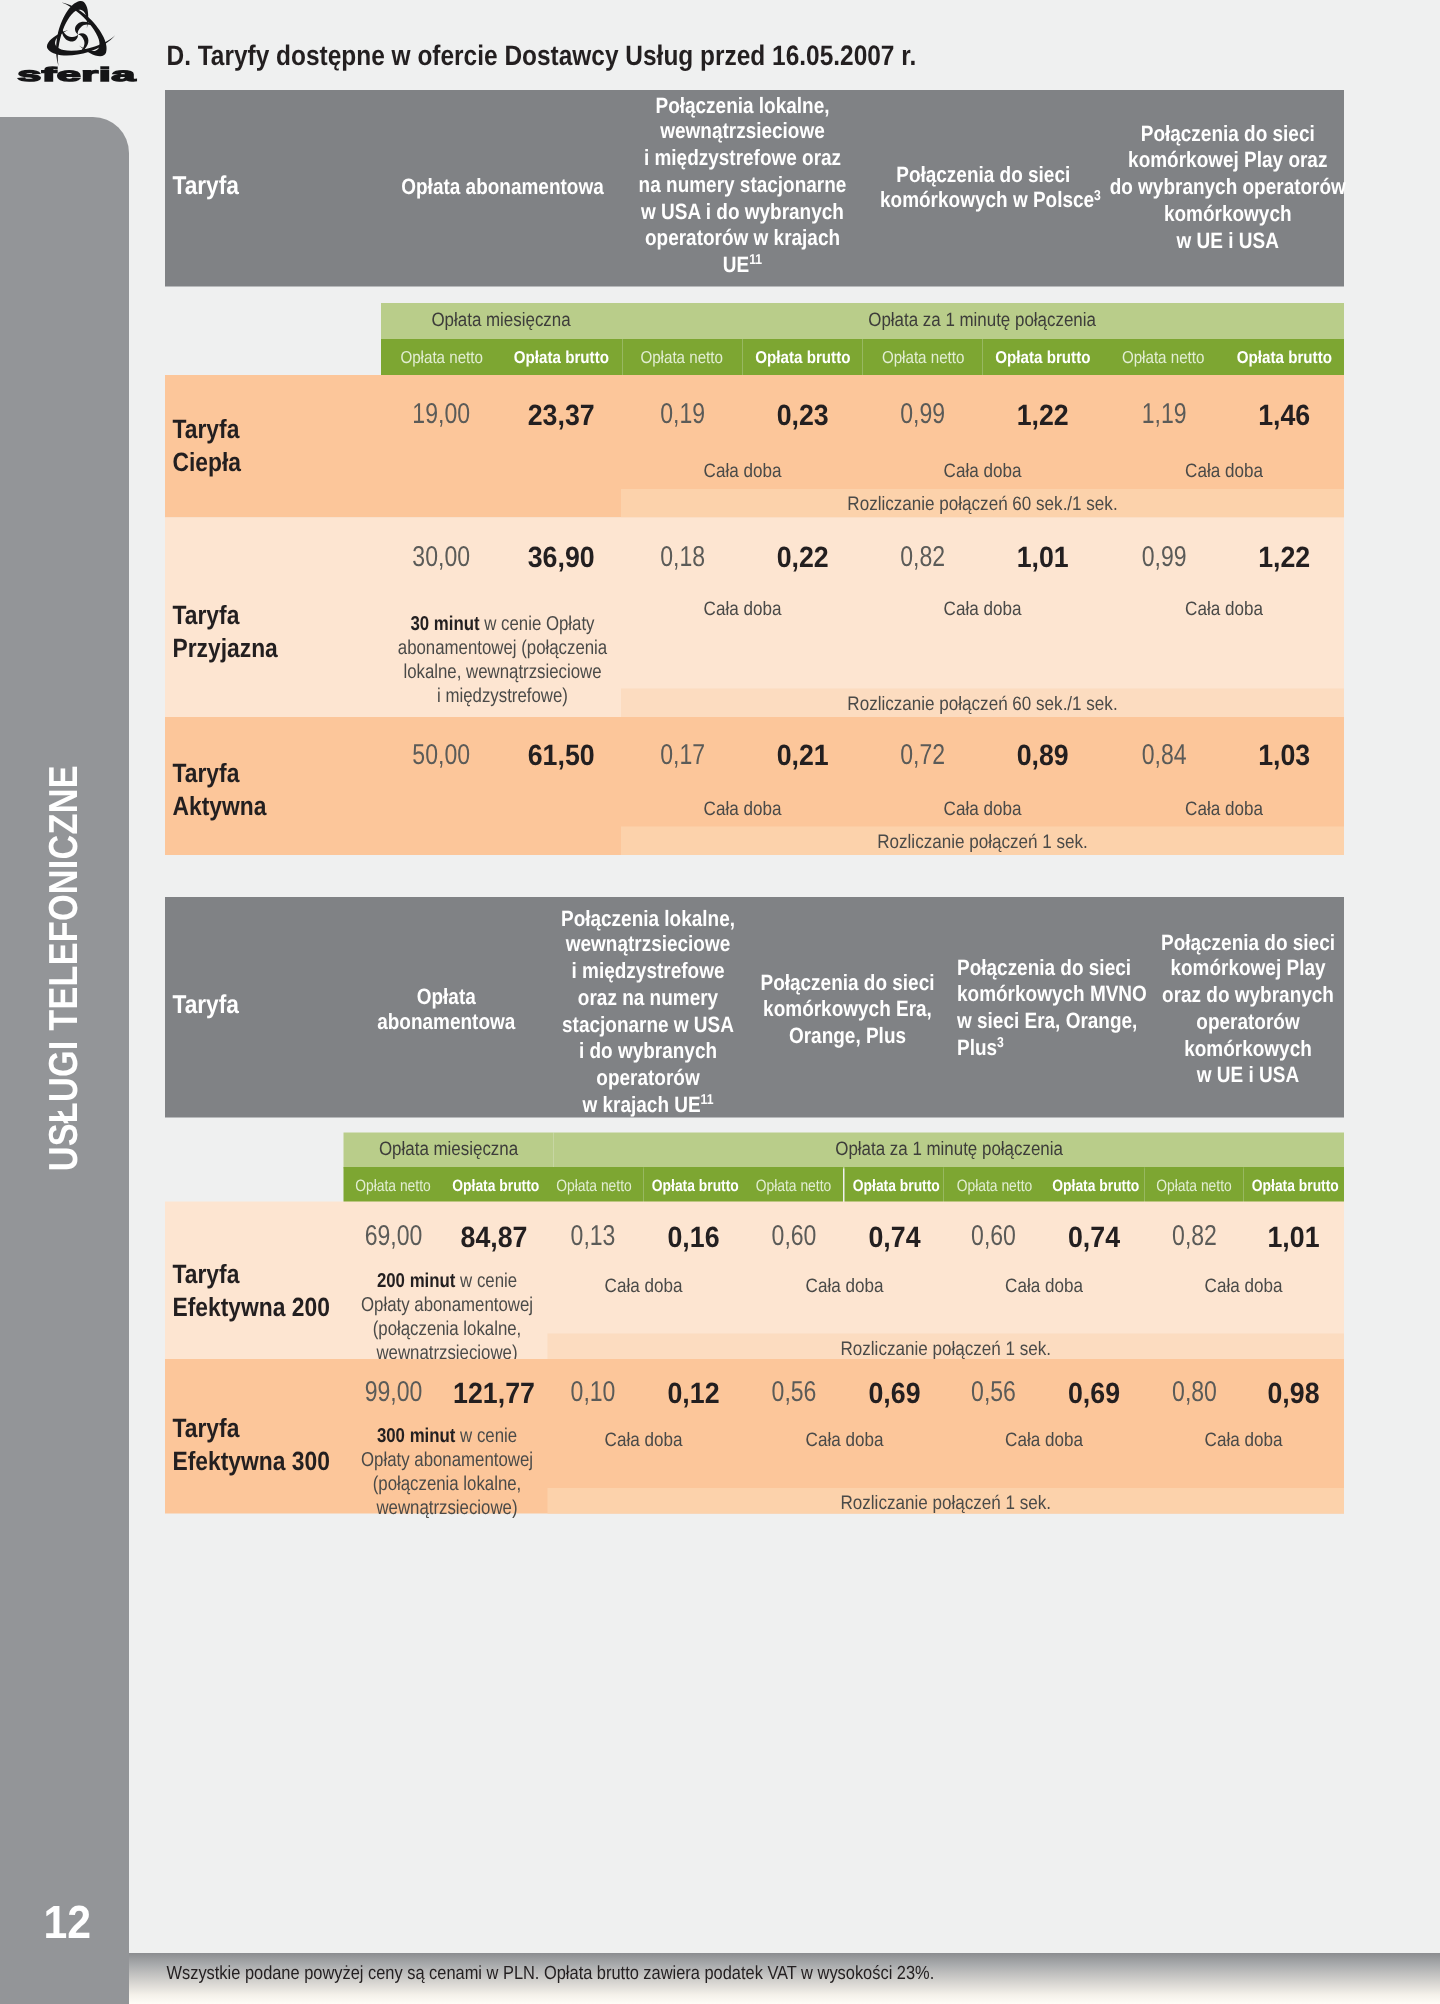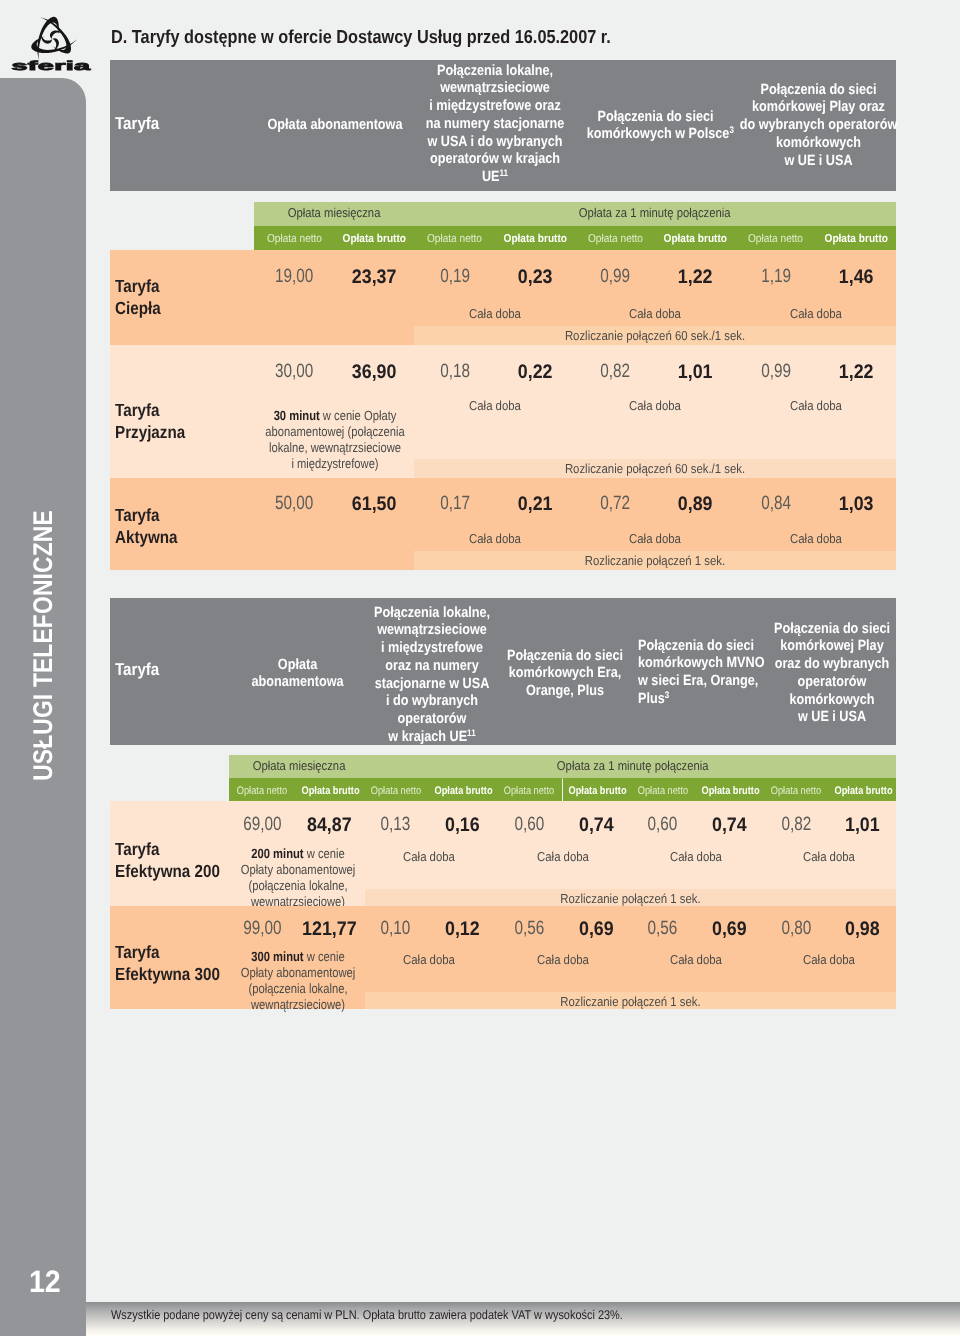--- a/index.html
+++ b/index.html
@@ -2,21 +2,21 @@
 <html><head>
 <meta charset="utf-8">
 <style>
   html,body{margin:0;padding:0;}
   *{-webkit-font-smoothing:antialiased;text-rendering:geometricPrecision;}
   body{width:960px;height:1336px;background:#eff0f0;font-family:"Liberation Sans",sans-serif;position:relative;overflow:hidden;}
   #sidebar{position:absolute;left:0;top:78px;width:86px;height:1258px;background:#939598;border-top-right-radius:24px;}
   #sidebar-label{position:absolute;left:-507px;top:552px;width:1100px;text-align:center;color:#fff;font-size:27px;font-weight:bold;letter-spacing:0.2px;
      transform:rotate(-90deg) scaleX(0.845);white-space:nowrap;}
   #page-number{position:absolute;left:29px;top:1186px;color:#fff;font-size:31px;font-weight:bold;transform:scaleX(0.92);transform-origin:left top;}
-  #logo{position:absolute;left:0px;top:16px;width:104px;height:58px;}
+  #logo{position:absolute;left:0px;top:0px;width:104px;height:58px;}
   #logo svg{position:absolute;left:0;top:0;}
   #logo-word{position:absolute;left:11px;top:43px;width:80px;text-align:center;font-size:16.2px;font-weight:bold;color:#151517;
      letter-spacing:0.2px;transform:scaleX(1.78) scaleY(0.80);transform-origin:center top;-webkit-text-stroke:1.1px #151517;}
   #doc-title{position:absolute;left:111px;top:26px;font-size:18.8px;font-weight:bold;color:#231f20;white-space:nowrap;transform:scaleX(0.868);transform-origin:left top;}
   #footer{position:absolute;left:86px;top:1302px;width:874px;height:34px;
      background:linear-gradient(180deg,#8b8d90 0%,#a8aaac 22%,#d7d5d1 58%,#f4f1ea 82%,#fffdf7 100%);}
   #footer-note{position:absolute;left:25px;top:6px;font-size:12.7px;color:#231f20;white-space:nowrap;transform:scaleX(0.862);transform-origin:left top;}
 
   .hdr{position:absolute;background:#808285;}
   .hcell{position:absolute;text-align:center;font-weight:bold;color:#fff;line-height:17.8px;font-size:14.8px;white-space:pre;

